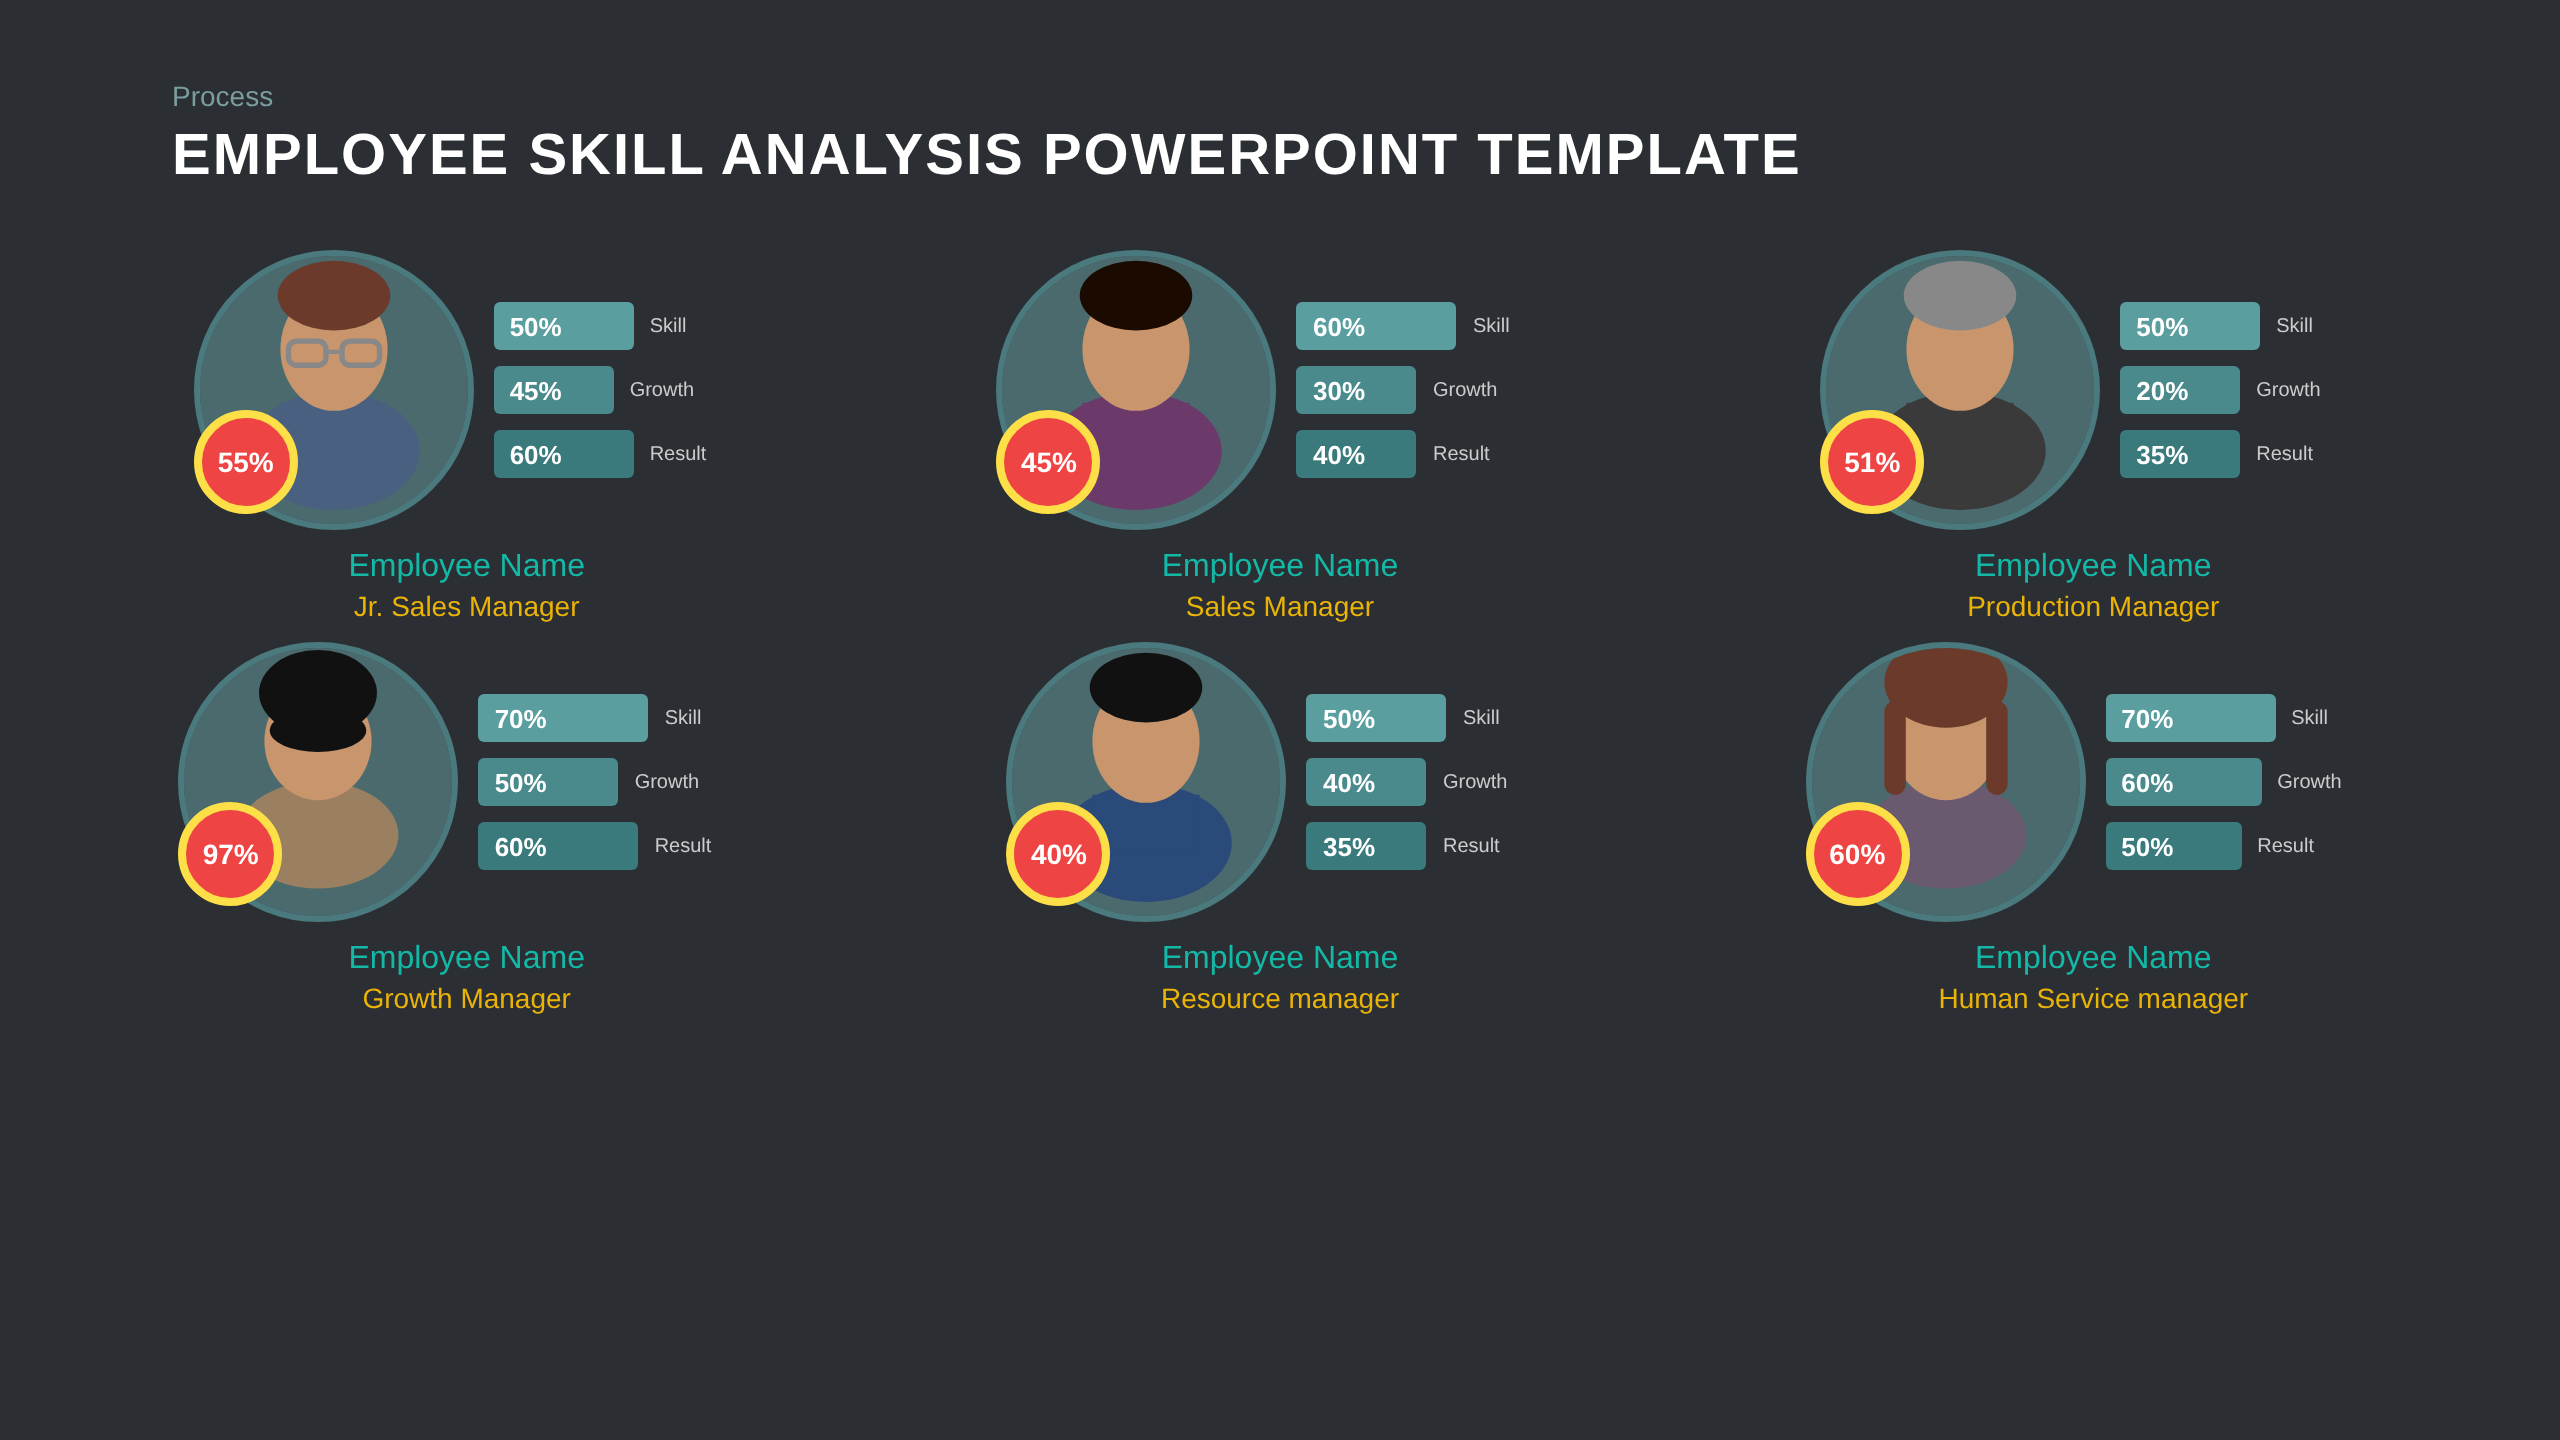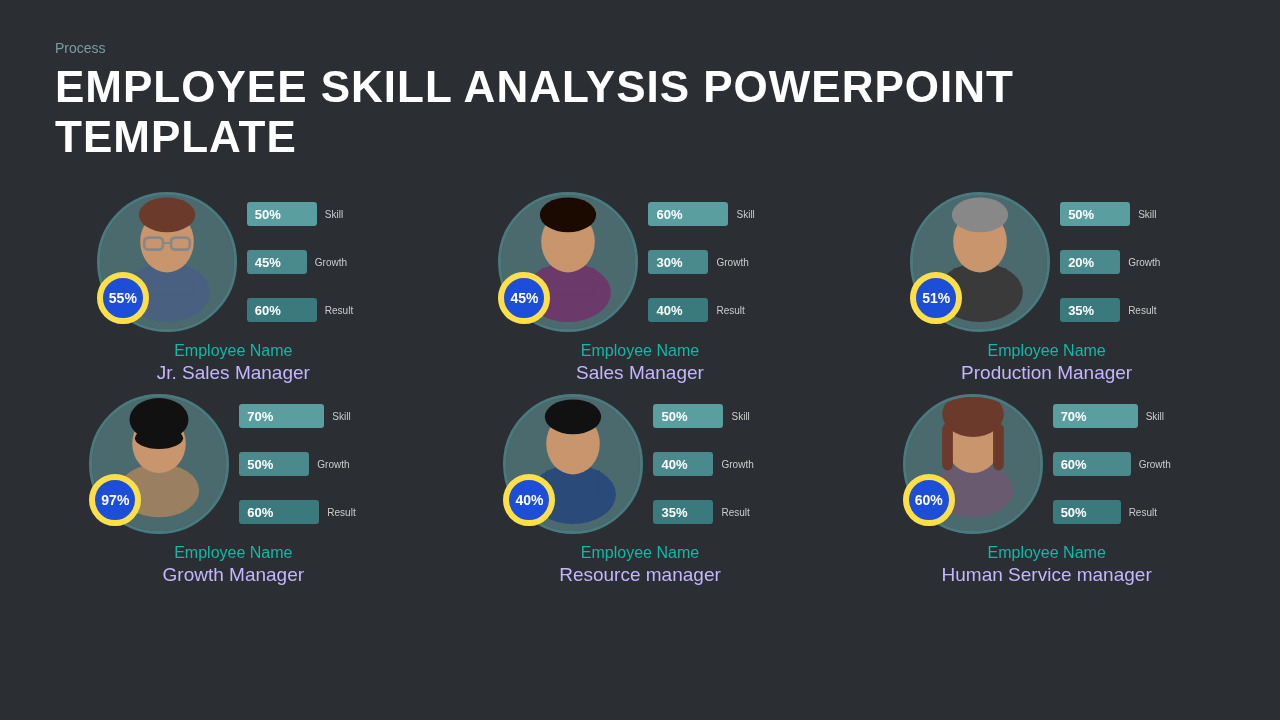--- a/index.html
+++ b/index.html
@@ -6,29 +6,30 @@
     body {
       width: 1280px;
       height: 720px;
       background-color: #2b2e33;
       font-family: 'Segoe UI', Arial, sans-serif;
       overflow: hidden;
       color: #fff;
     }
     .header {
       padding: 40px 55px 20px;
+      margin-left: 31px;
     }
     .process-label {
       color: #7a9e9f;
       font-size: 14px;
       margin-bottom: 6px;
     }
     .main-title {
       color: #ffffff;
-      font-size: 44px;
+      font-size: 29px;
       font-weight: 800;
       letter-spacing: 1px;
       text-transform: uppercase;
     }
     .cards-container {
       display: flex;
       flex-direction: column;
       gap: 10px;
       padding: 10px 40px;
     }
@@ -64,36 +65,36 @@
       overflow: hidden;
       border: 3px solid #4a7a7e;
       display: flex;
       align-items: center;
       justify-content: center;
     }
     .percent-badge {
       position: absolute;
       bottom: 8px;
       left: 0px;
-      background: #1d4ed8;
-      border: 6px solid #fde047;
+      background: #ef4444;
+      border: 4px solid #fde047;
       border-radius: 50%;
       width: 52px;
       height: 52px;
       display: flex;
       align-items: center;
       justify-content: center;
       font-size: 14px;
       font-weight: bold;
       color: #fff;
     }
     .stats-container {
       display: flex;
       flex-direction: column;
-      gap: 24px;
+      gap: 8px;
     }
     .stat-row {
       display: flex;
       align-items: center;
       gap: 8px;
     }
     .stat-bar {
       height: 24px;
       border-radius: 3px;
       display: flex;
@@ -116,22 +117,22 @@
       margin-top: 10px;
       text-align: center;
     }
     .employee-name {
       color: #14b8a6;
       font-size: 16px;
       font-weight: 500;
       text-align: center;
     }
     .employee-role {
-      color: #c4b5fd;
-      font-size: 19px;
+      color: #eab308;
+      font-size: 14px;
       margin-top: 2px;
     }
   </style>
 </head>
 <body>
 
 <div class="header">
   <div class="process-label">Process</div>
   <div class="main-title">EMPLOYEE SKILL ANALYSIS POWERPOINT TEMPLATE</div>
 </div>

